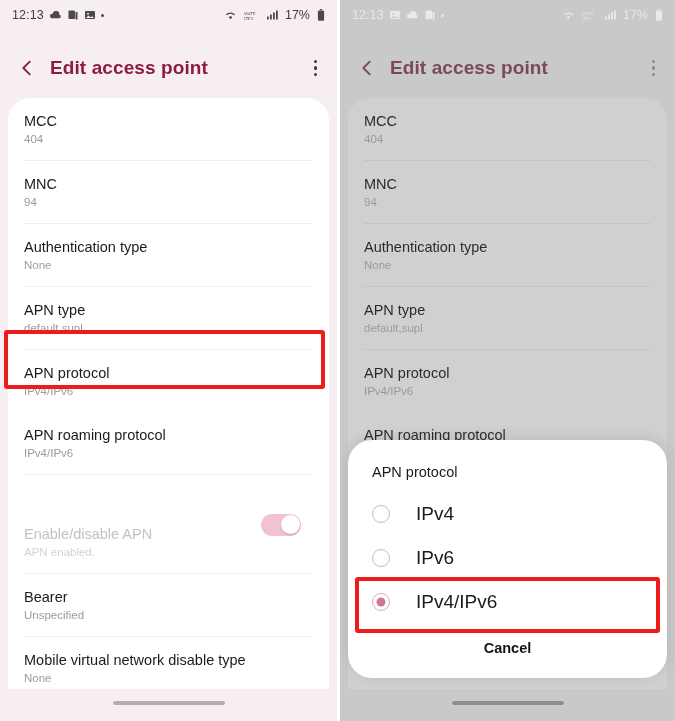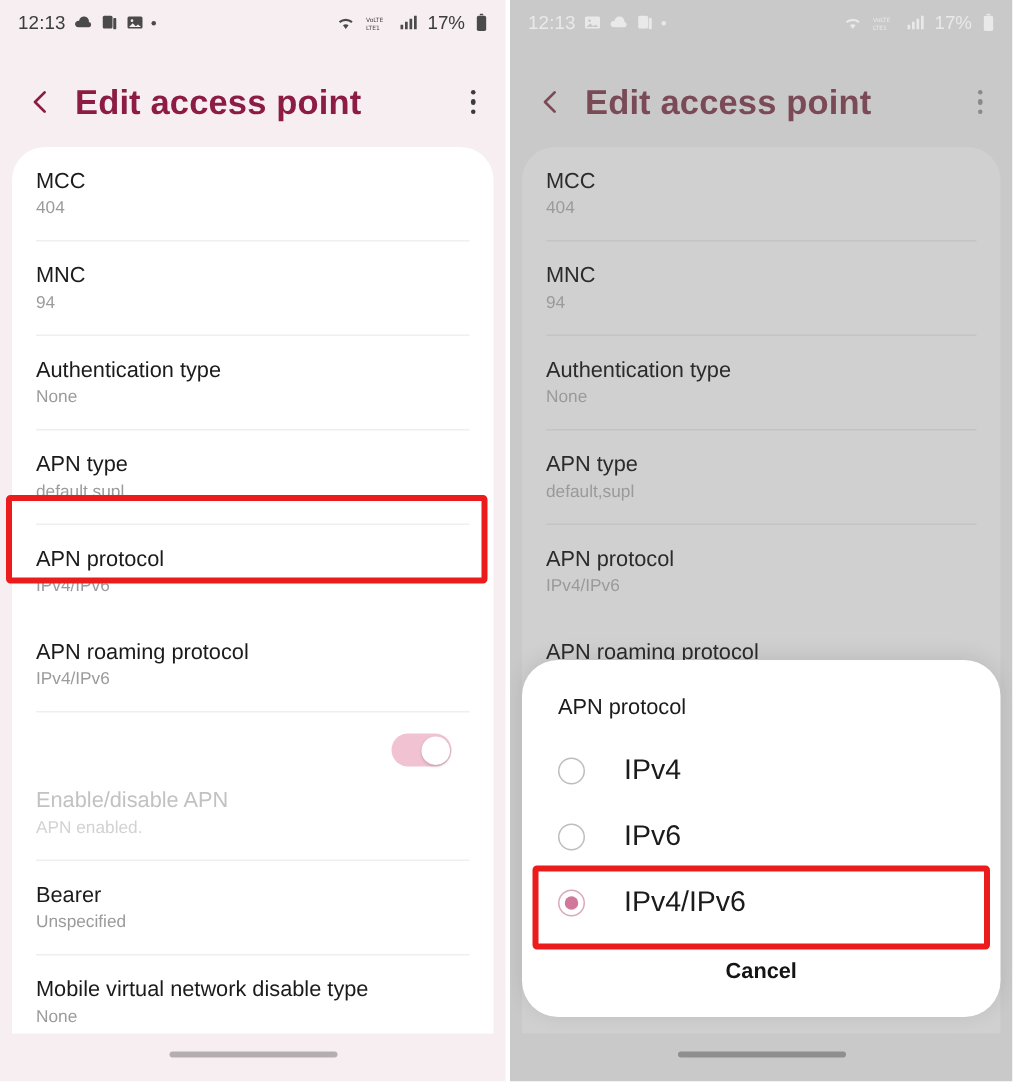--- a/index.html
+++ b/index.html
@@ -36,21 +36,21 @@
   .sb-dot{width:3px;height:3px;border-radius:50%;display:inline-block;}
   .panel-left .sb-dot{background:#4a4a4a;}
   .panel-right .sb-dot{background:#e9e9e9;}
 
   
   .appbar{
     position:absolute;top:44px;left:0;right:0;height:48px;
     display:flex;align-items:center;padding:0 16px;box-sizing:border-box;
   }
   .back-icon{width:22px;height:22px;margin-right:12px;cursor:pointer;}
-  .appbar-title{font-size:23px;font-weight:bold;letter-spacing:.1px;}
+  .appbar-title{font-size:19px;font-weight:bold;letter-spacing:.1px;}
   .panel-left .appbar-title,.panel-left .back-icon svg{color:#8c1c43;stroke:#8c1c43;}
   .panel-right .appbar-title{color:#7b4a57;}
   .panel-right .back-icon svg{stroke:#7b4a57;}
   .kebab{margin-left:auto;display:flex;flex-direction:column;gap:3px;cursor:pointer;padding:4px;}
   .kebab i{width:3.5px;height:3.5px;border-radius:50%;display:block;}
   .panel-left .kebab i{background:#3b3b3b;}
   .panel-right .kebab i{background:#8a8a8a;}
 
   
   .card{
@@ -58,21 +58,21 @@
     border-radius:22px 22px 0 0;
     overflow:hidden;
   }
   .panel-left .card{background:#ffffff;}
   .panel-right .card{background:#d0d0d0;}
 
   .row{
     position:relative;
     padding:14px 28px 13px 16px;
     box-sizing:border-box;
-    display:flex;
+    display:flex;align-items:center;
   }
   .row .texts{flex:1;min-width:0;}
   .row-title{font-size:14.5px;line-height:18px;}
   .row-sub{font-size:11.5px;line-height:15px;margin-top:2px;}
   .panel-left .row-title{color:#1b1b1b;}
   .panel-left .row-sub{color:#9b9b9b;}
   .panel-right .row-title{color:#2b2b2b;}
   .panel-right .row-sub{color:#9a9a9a;}
   .row.dim .row-title{color:#c2c2c2;margin-top:36px;}
   .row.dim .row-sub{color:#d2d2d2;}

